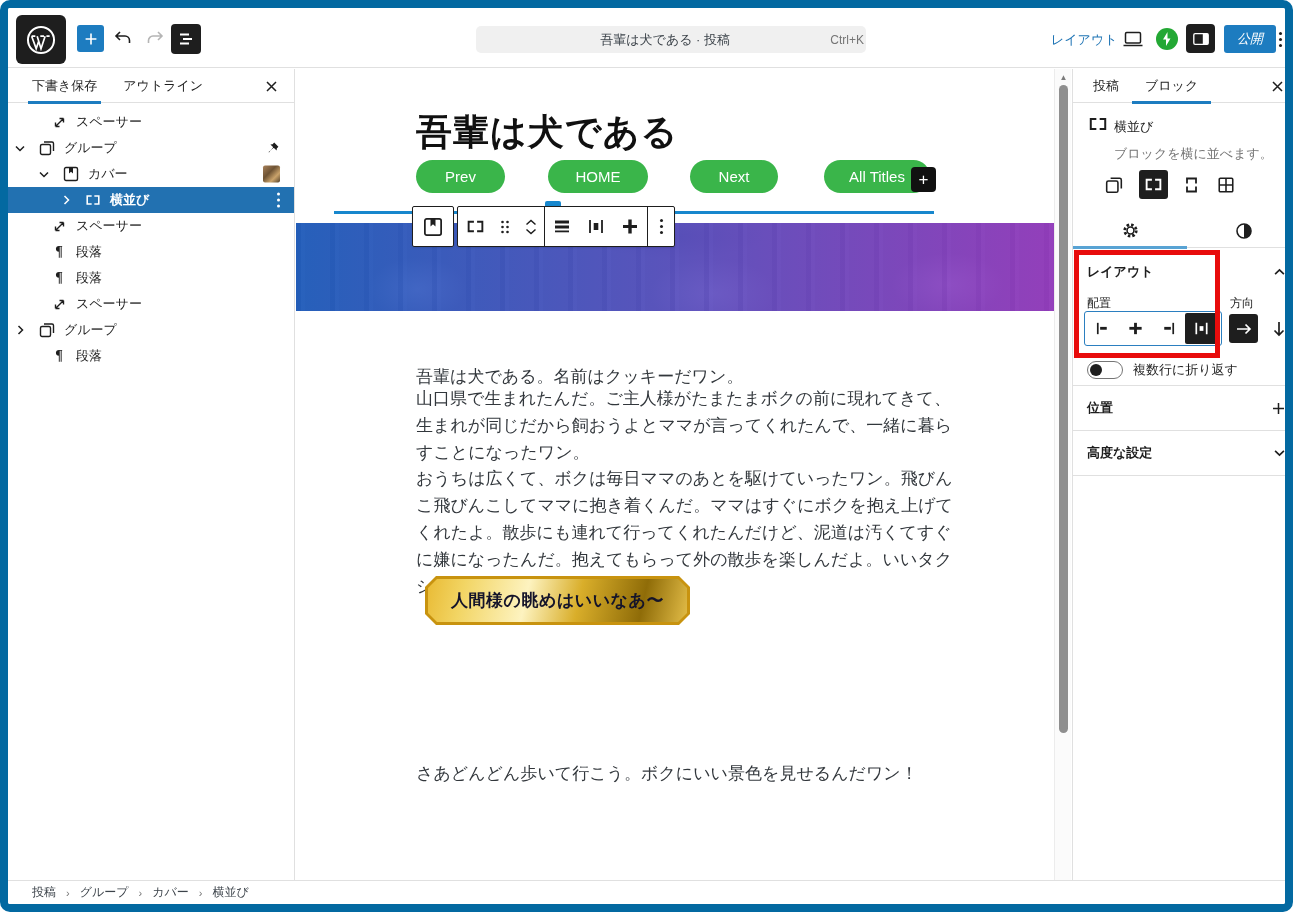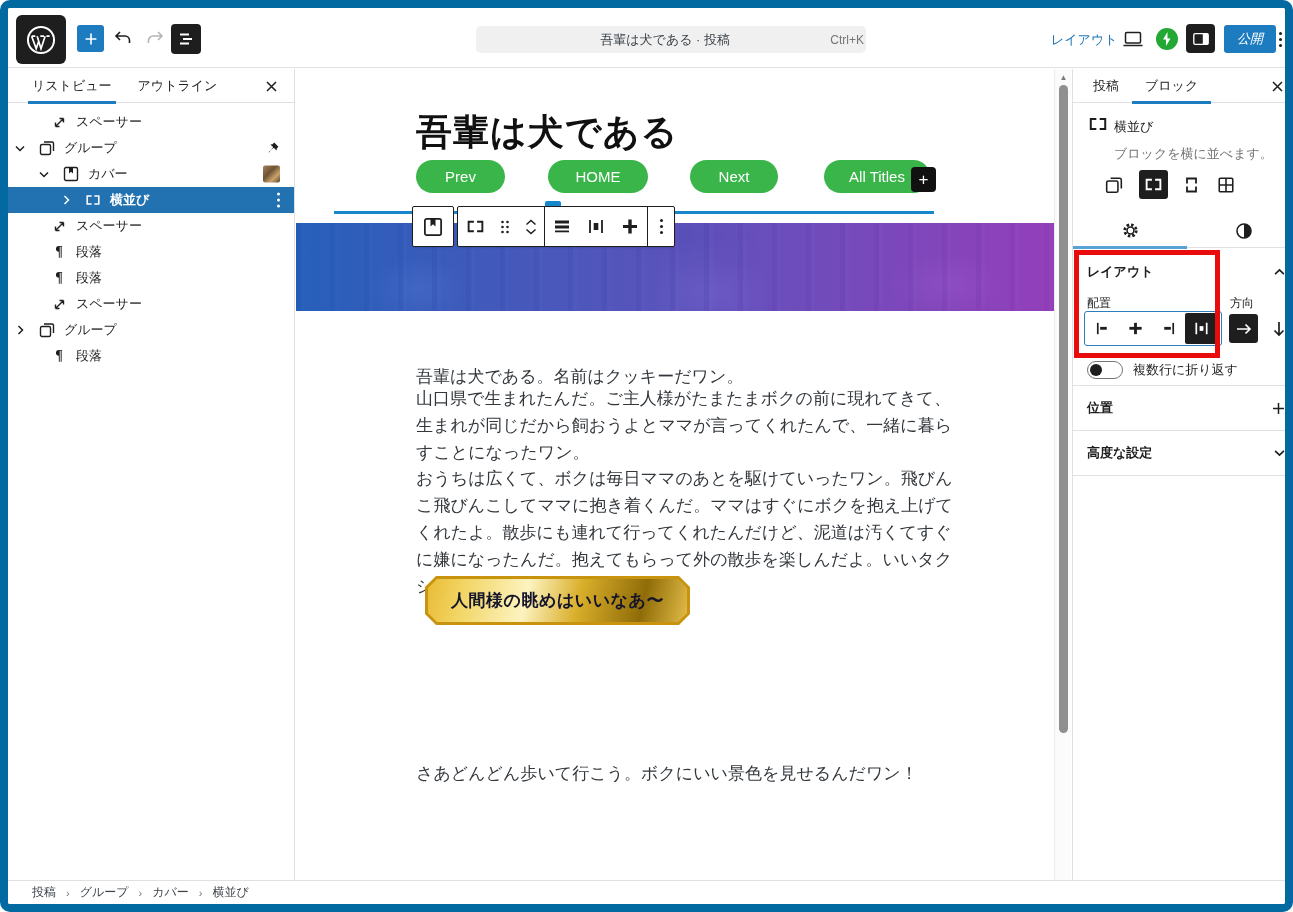--- a/index.html
+++ b/index.html
@@ -216,21 +216,21 @@
     <button class="btn-publish">公開</button>
     <div class="kebab-top dots-v" style="color:#1e1e1e;">
         <i></i>
         <i></i>
         <i></i>
       </div>
   </div>
 
   <div class="leftpanel">
     <div class="lp-tabs">
-      <div class="lp-tab active">リストビュー</div>
+      <div class="lp-tab active">下書き保存</div>
       <div class="lp-tab second">アウトライン</div>
       <div class="lp-close">
         <svg width="13" height="13" viewBox="0 0 13 13">
           <path d="M2 2l9 9M11 2l-9 9" stroke="#1e1e1e" stroke-width="1.5"></path>
         </svg>
       </div>
     </div>
 
     <div class="tree">
 

